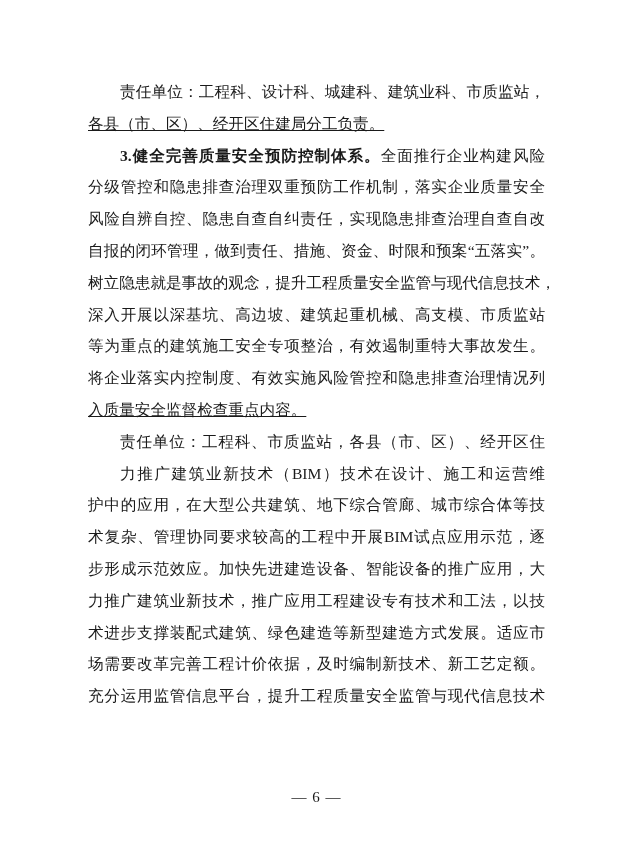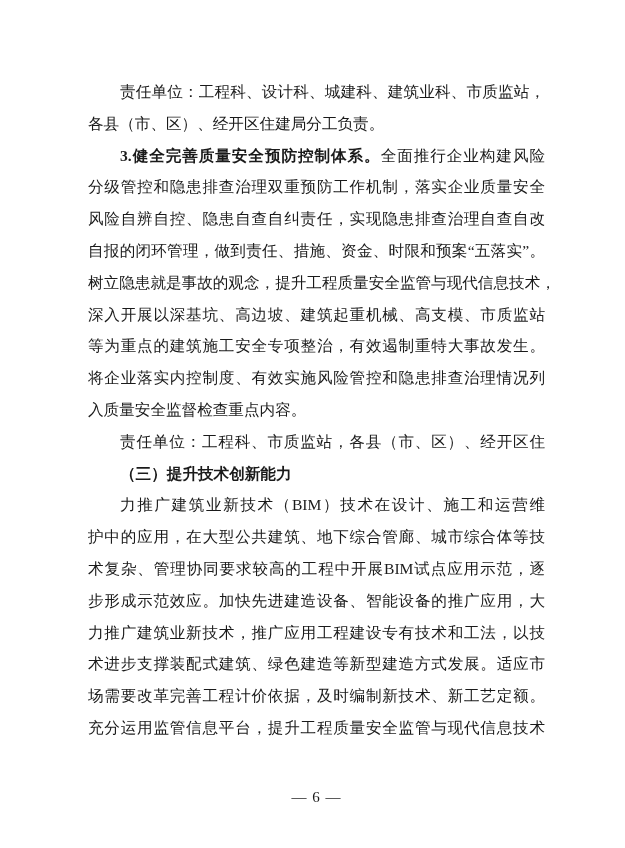--- a/index.html
+++ b/index.html
@@ -25,20 +25,21 @@
     line-height: 31.8px;
     font-size: 15.6px;
     white-space: nowrap;
     text-align: justify;
     text-align-last: justify;
     text-justify: inter-character;
   }
   .line.last {
     text-align: left;
     text-align-last: left;
+    text-decoration: underline;
   }
   .line.indent {
     text-indent: 32px;
   }
   .bold { font-weight: 700; }
   .footer {
     position: absolute;
     left: 88px;
     top: 789px;
     width: 457px;
@@ -65,23 +66,20 @@
         <div class="line"><span>树立隐患就是事故的观念，提升工程质量安全监管与现代信息技术，</span></div>
         <div class="line"><span>深入开展以深基坑、高边坡、建筑起重机械、高支模、市质监站</span></div>
         <div class="line"><span>等为重点的建筑施工安全专项整治，有效遏制重特大事故发生。</span></div>
         <div class="line"><span>将企业落实内控制度、有效实施风险管控和隐患排查治理情况列</span></div>
         <div class="line last"><span>入质量安全监督检查重点内容。</span></div>
       </div>
       <div class="para">
         <div class="line indent"><span>责任单位：工程科、市质监站，各县（市、区）、经开区住</span></div>
       </div>
       <div class="para">
-        <div class="line indent last"><span class="bold">（三）提升技术创新能力</span></div>
-      </div>
-      <div class="para">
         <div class="line indent"><span>力推广建筑业新技术（BIM）技术在设计、施工和运营维</span></div>
         <div class="line"><span>护中的应用，在大型公共建筑、地下综合管廊、城市综合体等技</span></div>
         <div class="line"><span>术复杂、管理协同要求较高的工程中开展BIM试点应用示范，逐</span></div>
         <div class="line"><span>步形成示范效应。加快先进建造设备、智能设备的推广应用，大</span></div>
         <div class="line"><span>力推广建筑业新技术，推广应用工程建设专有技术和工法，以技</span></div>
         <div class="line"><span>术进步支撑装配式建筑、绿色建造等新型建造方式发展。适应市</span></div>
         <div class="line"><span>场需要改革完善工程计价依据，及时编制新技术、新工艺定额。</span></div>
         <div class="line"><span>充分运用监管信息平台，提升工程质量安全监管与现代信息技术</span></div>
       </div>
     </div>

